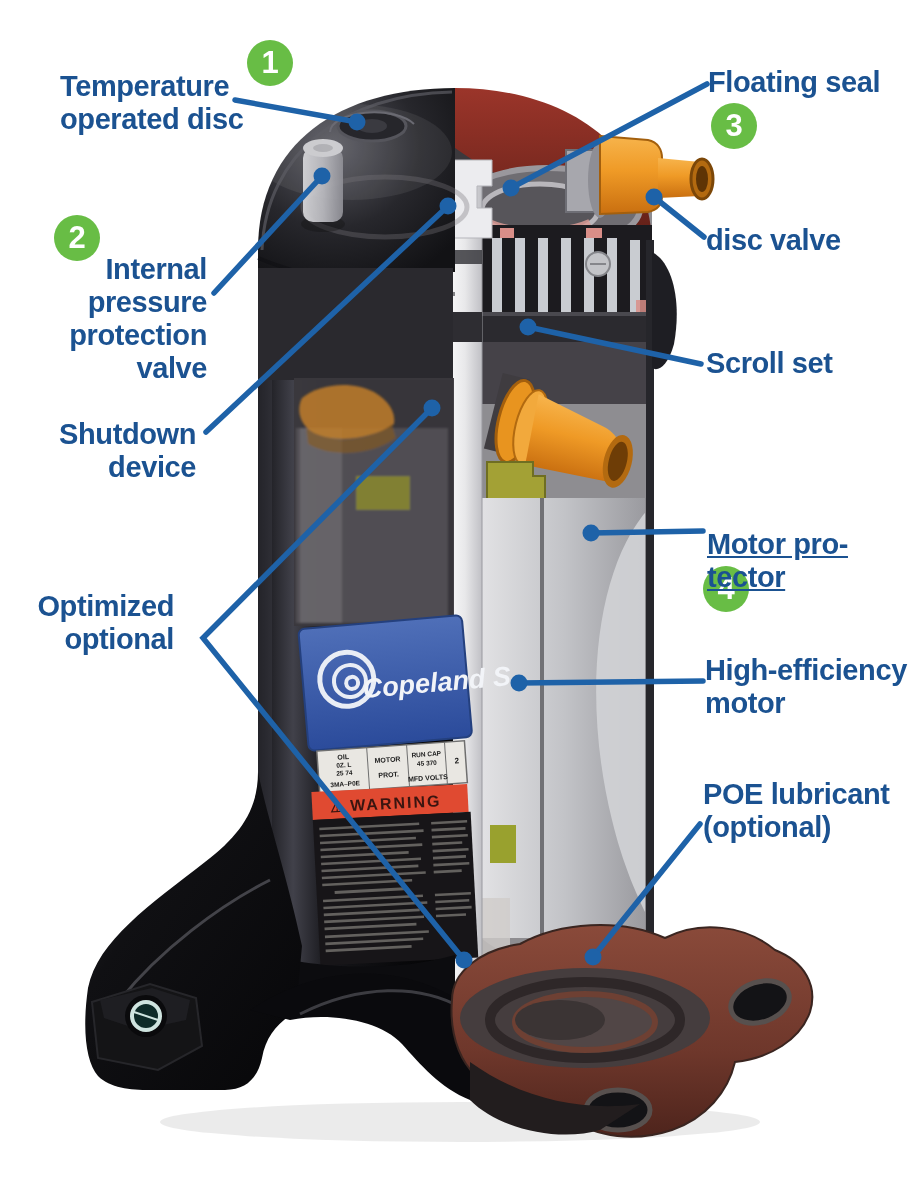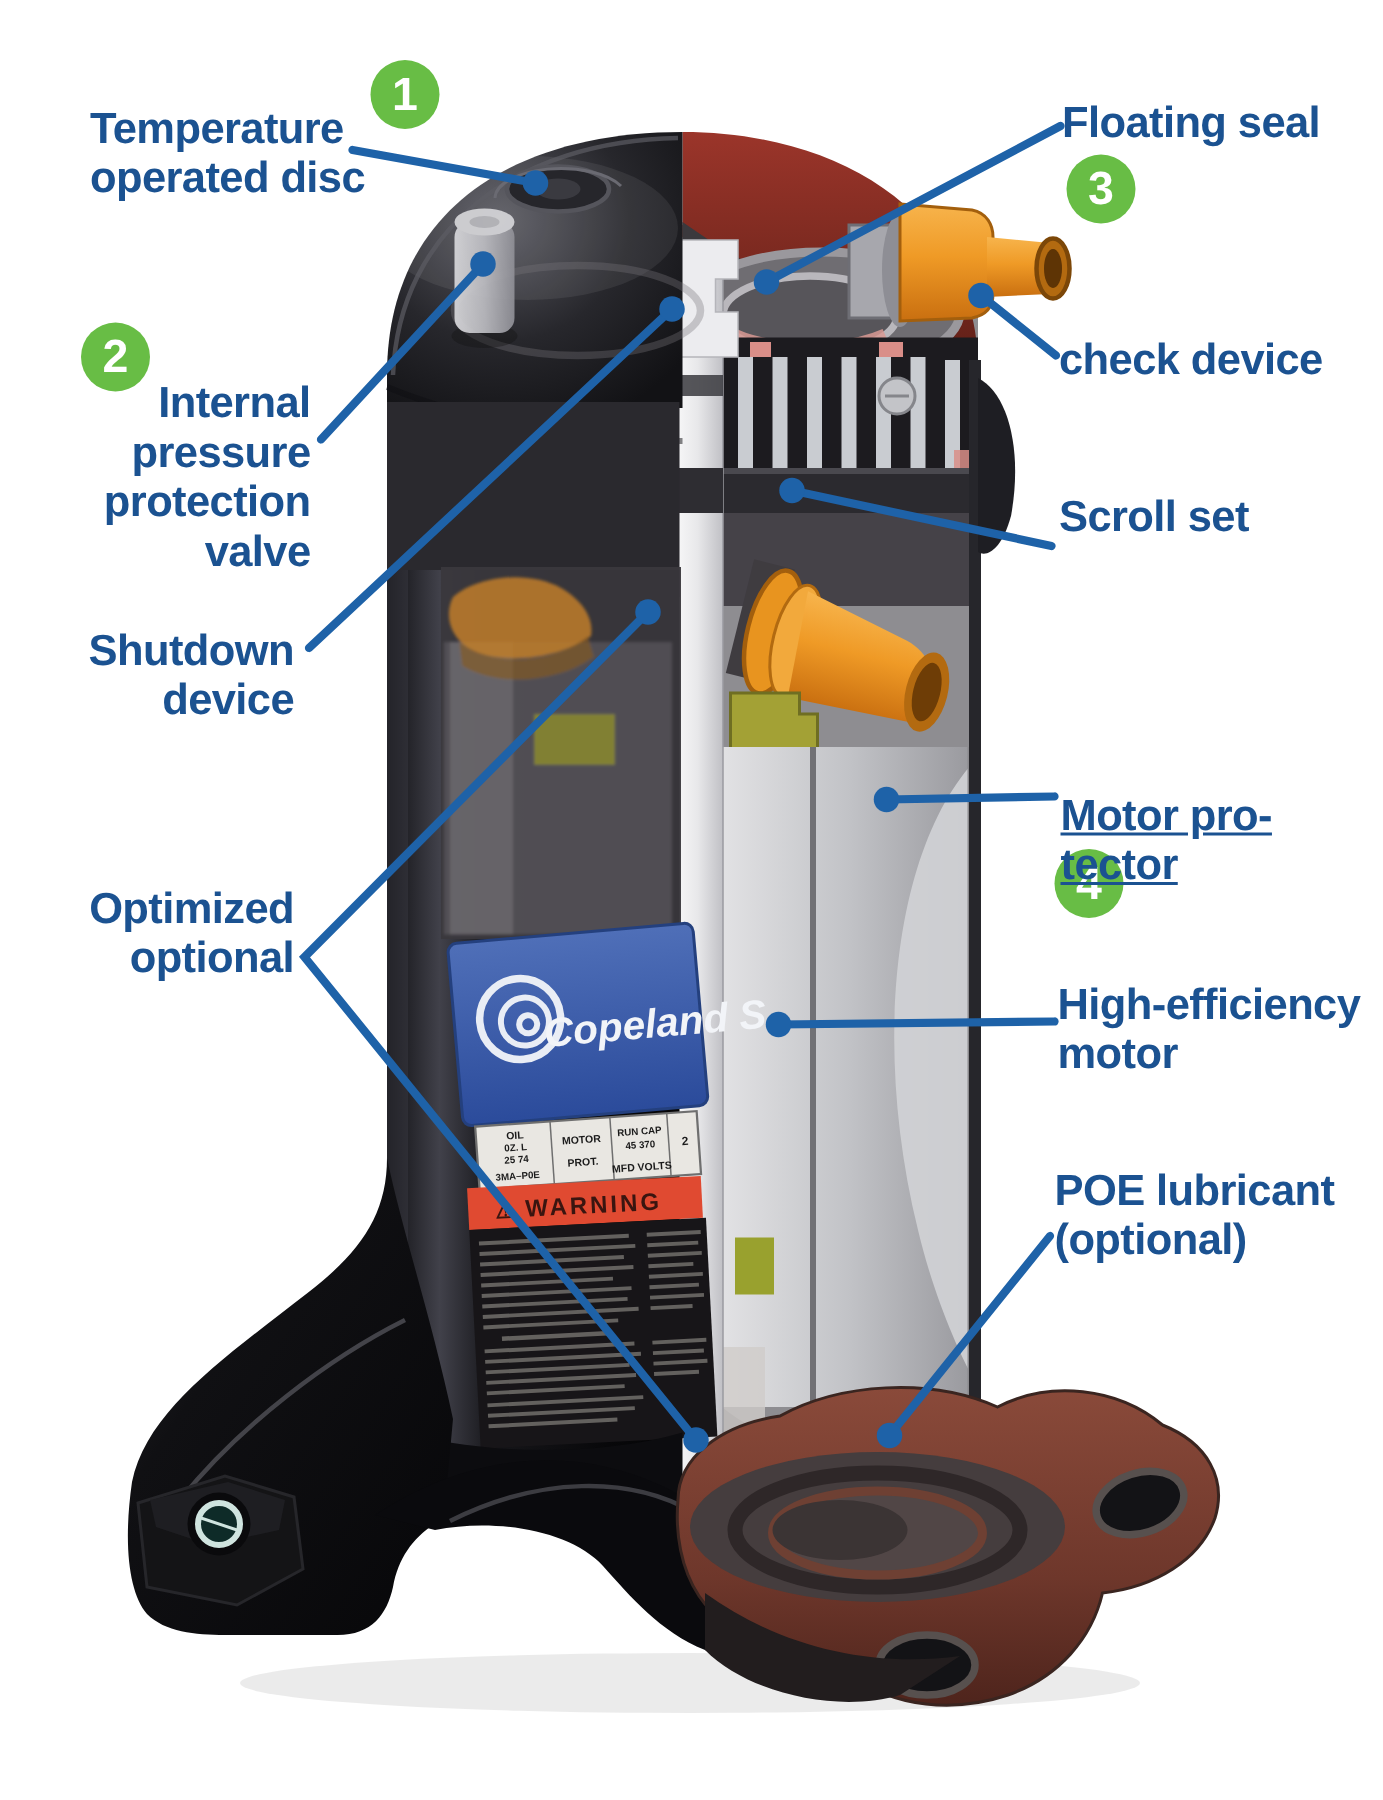--- a/index.html
+++ b/index.html
@@ -363,34 +363,34 @@
   <div class="callout" style="left:60px;top:70px;">
     <div>Temperature</div>
     <div>operated disc</div>
   </div>
 
   <div class="callout right" style="right:726px;top:418px;">
     <div>Shutdown</div>
     <div>device</div>
   </div>
 
-  <div class="callout right" style="right:726px;top:590px;">
+  <div class="callout right" style="right:748px;top:590px;">
     <div>Optimized</div>
     <div>optional</div>
   </div>
 
   <div class="callout" style="left:708px;top:66px;text-align:center;">
     <div>Floating seal</div>
   </div>
 
   <div class="callout" style="left:706px;top:224px;">
-    <div>check device</div>
-  </div>
-
-  <div class="callout" style="left:706px;top:329px;">
+    <div>disc valve</div>
+  </div>
+
+  <div class="callout" style="left:706px;top:347px;">
     <div>Scroll set</div>
   </div>
 
   <div class="callout" style="left:707px;top:528px;text-decoration:underline;">
     <div>Motor pro-</div>
     <div>tector</div>
   </div>
 
   <div class="callout" style="left:703px;top:778px;">
     <div>POE lubricant</div>

